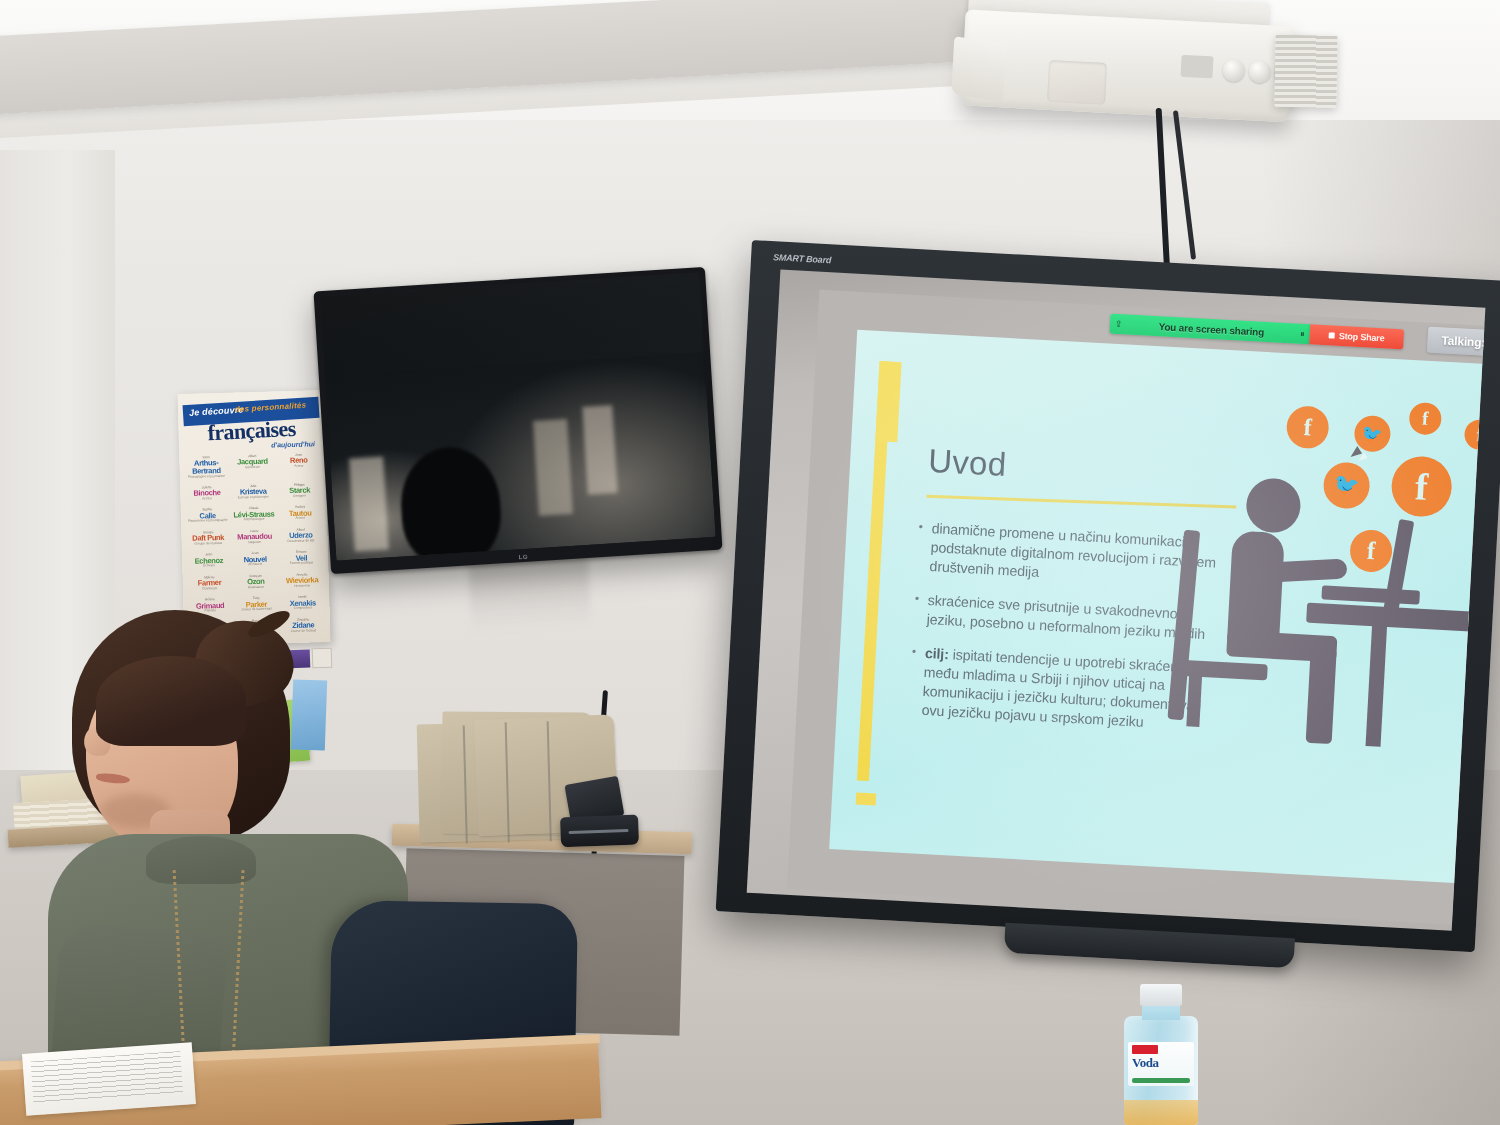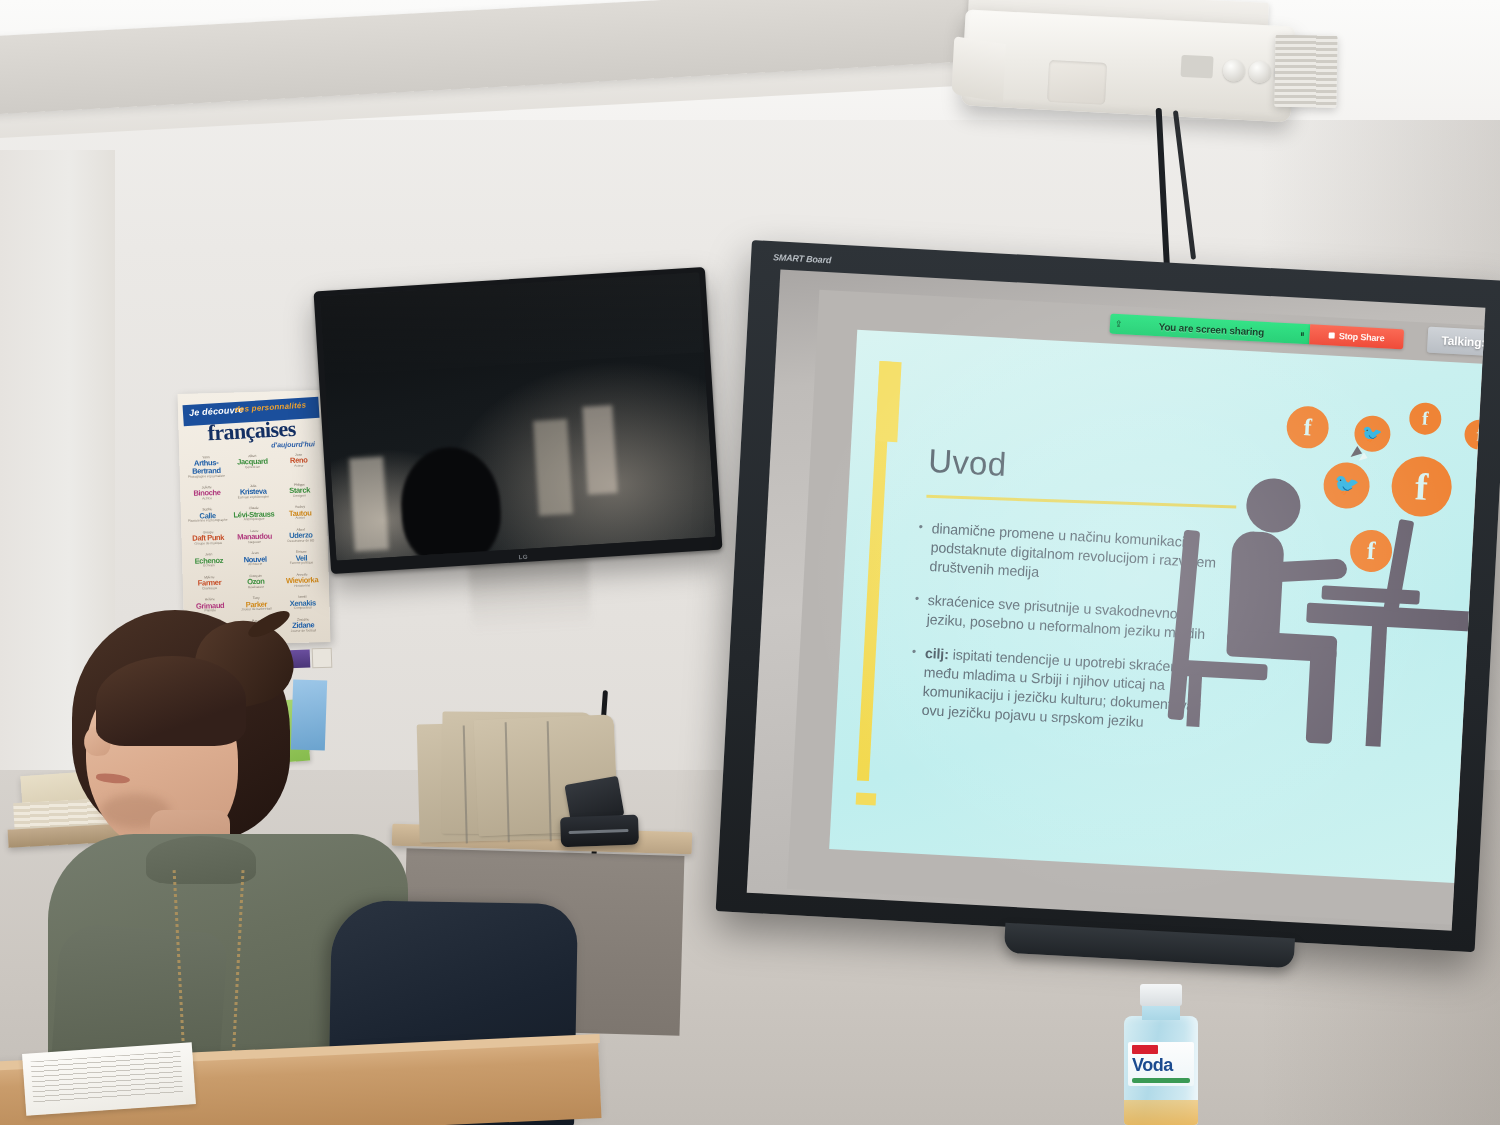--- a/index.html
+++ b/index.html
@@ -501,22 +501,22 @@
   }
   .bot-label{
     position:absolute; left:10px; top:58px; width:66px; height:44px;
     background:linear-gradient(180deg,#fdfdfd,#eef6f8); border-radius:2px;
   }
   .bot-spar{
     position:absolute; left:4px; top:3px; width:26px; height:9px;
     background:#d8202f; border-radius:1px;
   }
   .bot-voda{
-    position:absolute; left:4px; top:13px; font-size:18px; font-weight:bold;
-    color:#1b4b8f; font-family:Liberation Sans, sans-serif; letter-spacing:-.5px;
+    position:absolute; left:4px; top:13px; font-size:13px; font-weight:bold;
+    color:#1b4b8f; font-family:Liberation Serif, serif; letter-spacing:-.5px;
   }
   .bot-green{
     position:absolute; left:4px; bottom:3px; width:58px; height:5px;
     background:#3a9a55; border-radius:2px;
   }
   .bot-juice{
     position:absolute; left:6px; top:116px; width:74px; height:25px;
     background:linear-gradient(180deg,rgba(240,196,112,.75),rgba(233,176,76,.85));
     border-radius:0 0 4px 4px;
   }

